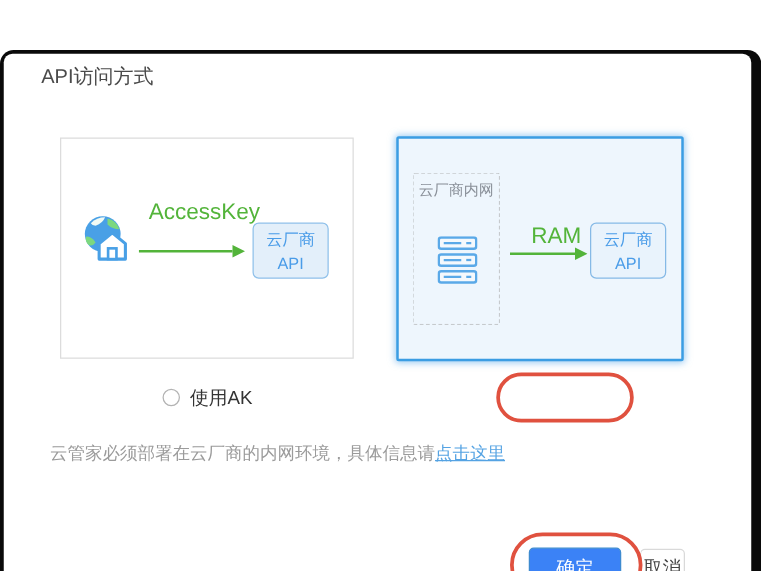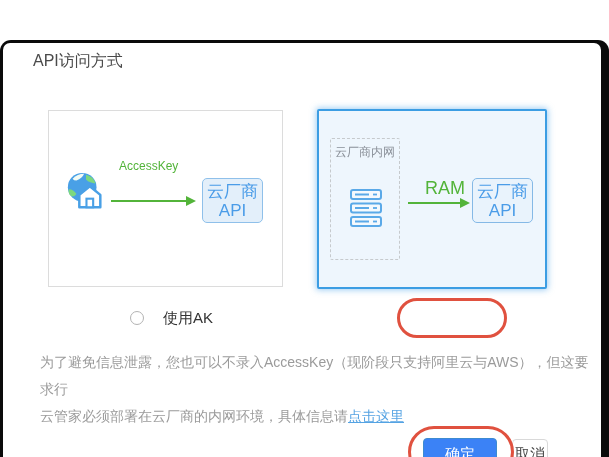--- a/index.html
+++ b/index.html
@@ -13,37 +13,37 @@
 
   
   .card-left{left:45px;top:67px;width:235px;height:177px;background:#fff;border:1px solid #dcdcdc;}
   .card-right{left:314px;top:66px;width:230px;height:180px;background:#eef6fd;border:2px solid #3b9de3;
               box-shadow:0 0 6px 1px rgba(77,163,232,.55);border-radius:2px;}
 
   .portal-icon{left:16px;top:60px;width:42px;height:42px;}
   .portal-label{left:0px;top:103px;width:74px;text-align:center;font-size:14px;color:#4aa3e6;}
 
   .arrow1{left:62px;top:84px;}
-  .arrow1-label{left:70px;top:48px;font-size:12px;color:#53b43a;}
+  .arrow1-label{left:70px;top:48px;font-size:18px;color:#53b43a;}
 
   .api-chip{width:61px;height:45px;background:#e3effa;border:1px solid #8fc0ea;border-radius:5px;
             display:flex;flex-direction:column;align-items:center;justify-content:center;
-            font-size:17px;line-height:19px;color:#4a9ce8;}
+            font-size:13px;line-height:19px;color:#4a9ce8;}
   .chip1{left:153px;top:67px;}
   .chip2{left:153px;top:67px;background:#e9f3fc;border-color:#85b9e6;}
 
   .dashed-box{left:11px;top:27px;width:70px;height:122px;border:1px dashed #c6cacd;border-radius:2px;}
   .intranet-label{left:0;top:5px;width:100%;text-align:center;font-size:12px;color:#8a9099;}
   .server-icon{left:19px;top:50px;width:32px;height:40px;}
 
   .arrow2{left:89px;top:86px;}
   .arrow2-label{left:106px;top:67px;font-size:18px;color:#53b43a;}
 
   
-  .radio-opt{display:flex;align-items:center;gap:19px;height:20px;cursor:pointer;text-align:center;}
+  .radio-opt{display:flex;align-items:center;gap:8px;height:20px;cursor:pointer;text-align:center;}
   .radio-opt1{left:127px;top:265px;}
   .radio-opt2{left:402px;top:265px;}
   .radio-circle{width:14px;height:14px;border-radius:50%;background:#fff;border:1px solid #b3b3b3;
                 box-sizing:border-box;display:flex;align-items:center;justify-content:center;}
   .radio-circle.checked{border-color:#3a8ee6;}
   .radio-dot{width:7px;height:7px;border-radius:50%;background:#3a8ee6;}
   .radio-label{font-size:15px;color:#333;}
 
   
   .annotation{border:3px solid #e0513f;pointer-events:none;
@@ -127,21 +127,20 @@
 
       <div class="abs radio-opt radio-opt1">
         <span class="radio-circle"></span>
         <span class="radio-label">使用AK</span>
       </div>
 
 
       <div class="abs annotation annotation1"></div>
 
       <div class="abs desc">
-        <div>为了避免信息泄露，您也可以不录入AccessKey（现阶段只支持阿里云与AWS），但这要求行</div>
         <div><span>云管家必须部署在云厂商的内网环境，具体信息请</span><a>点击这里</a></div>
       </div>
 
       <div class="abs btn btn-confirm">确定</div>
       <div class="abs btn btn-cancel">取消</div>
       <div class="abs annotation annotation2"></div>
 
     </div>
   </div>
 </div>

